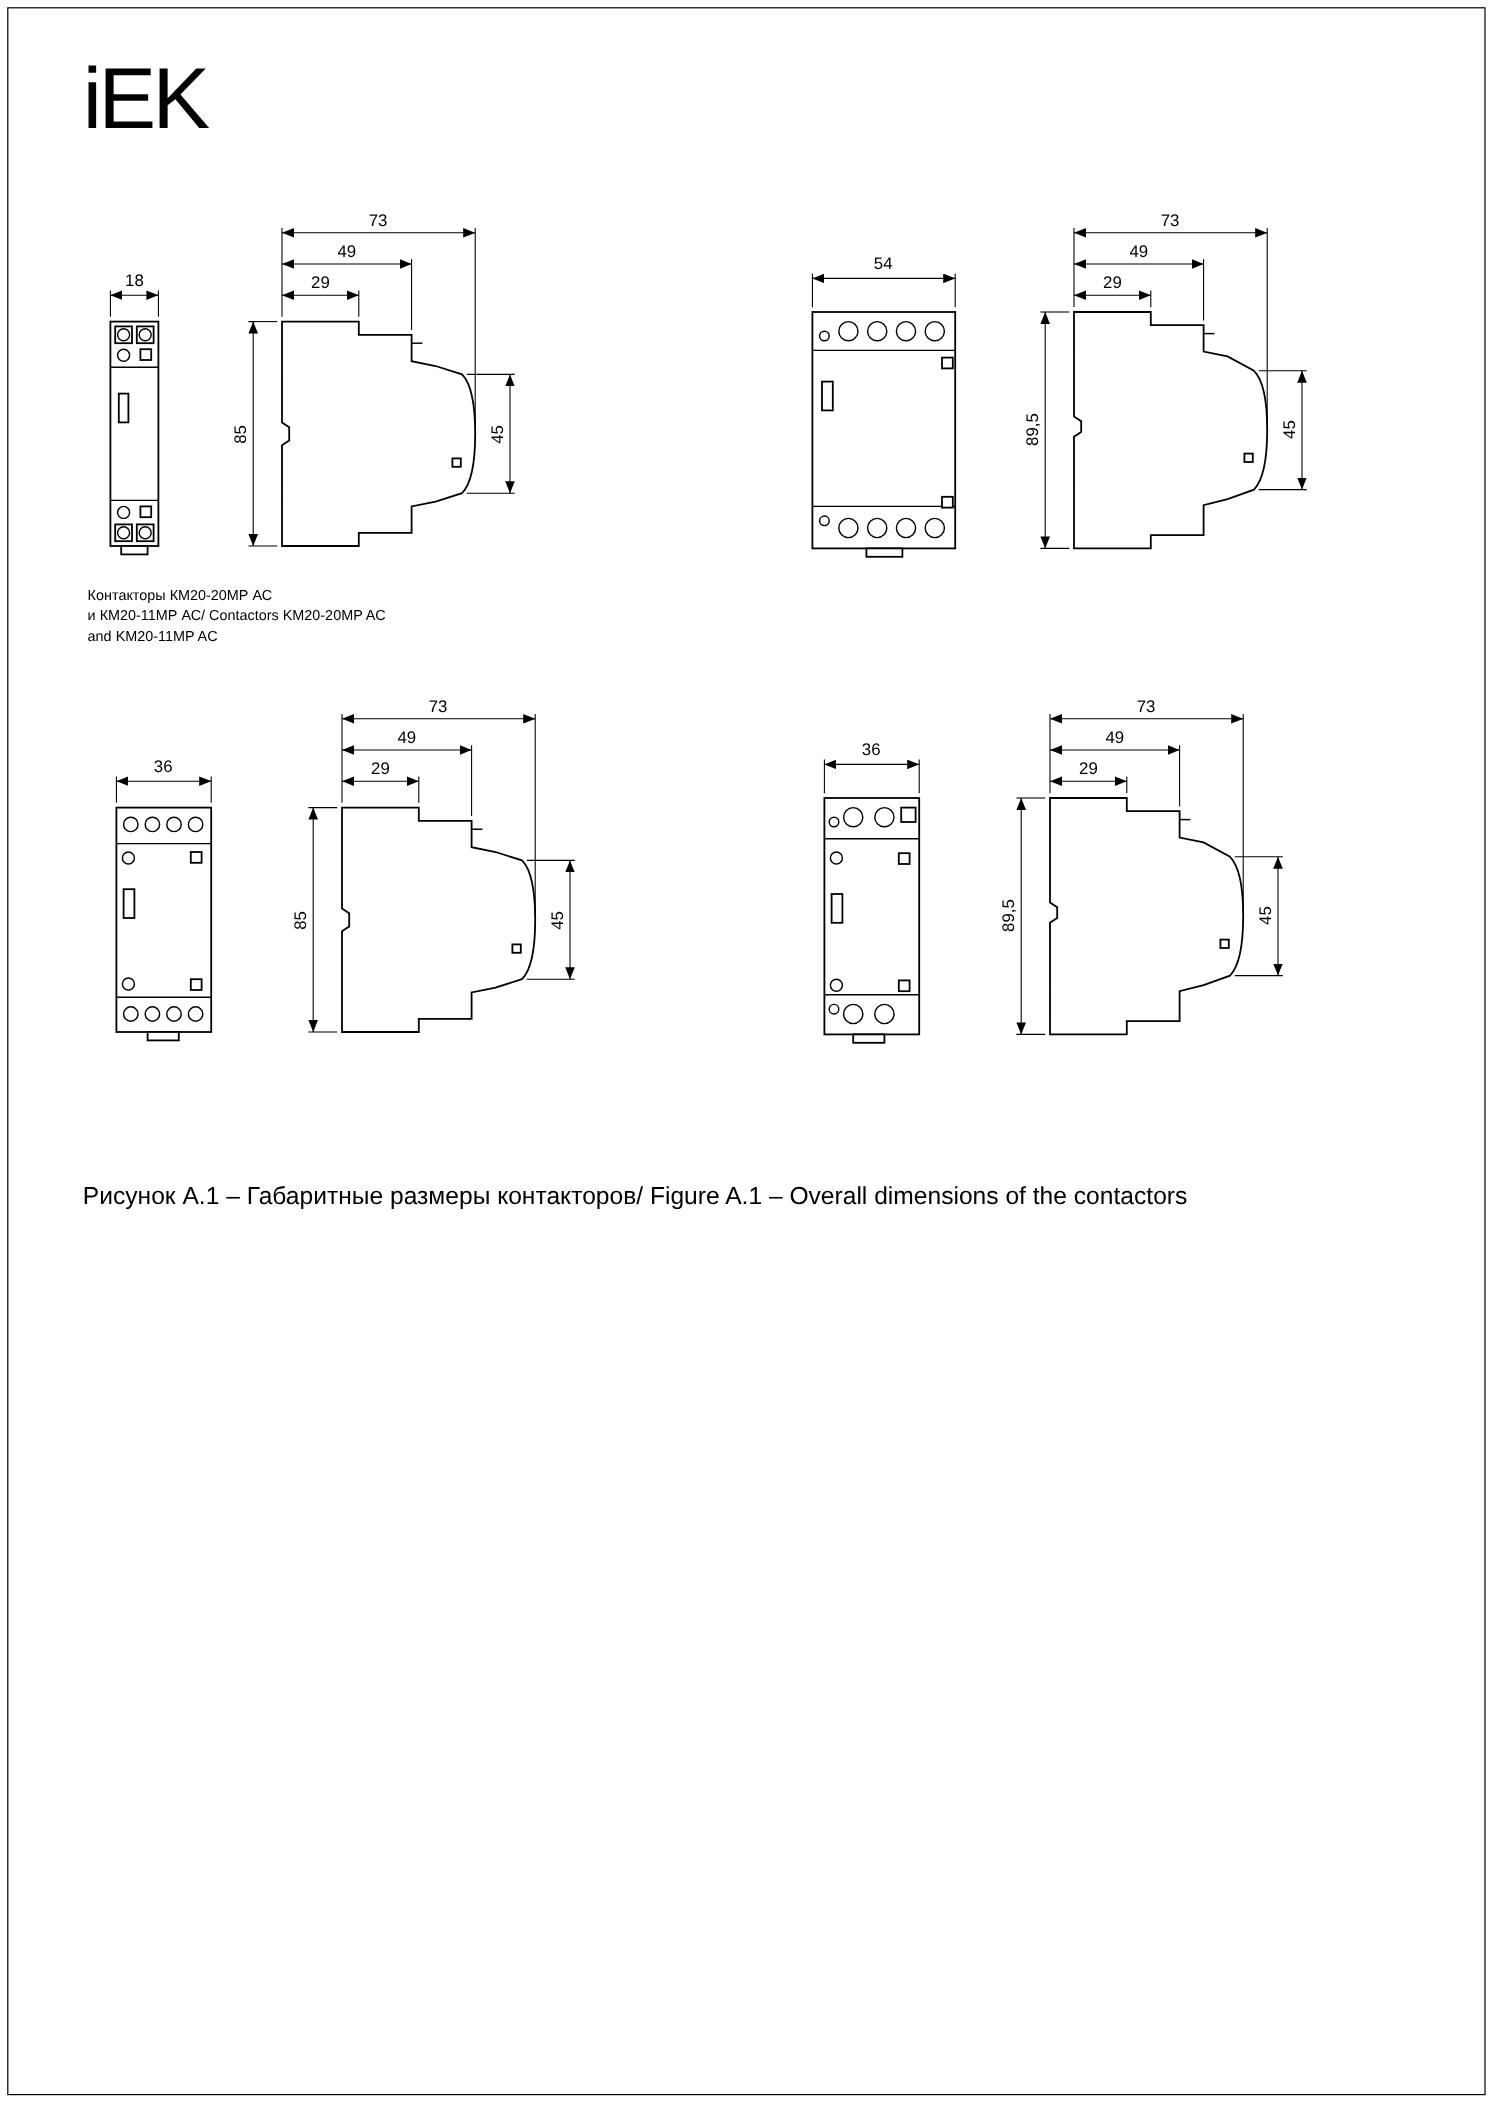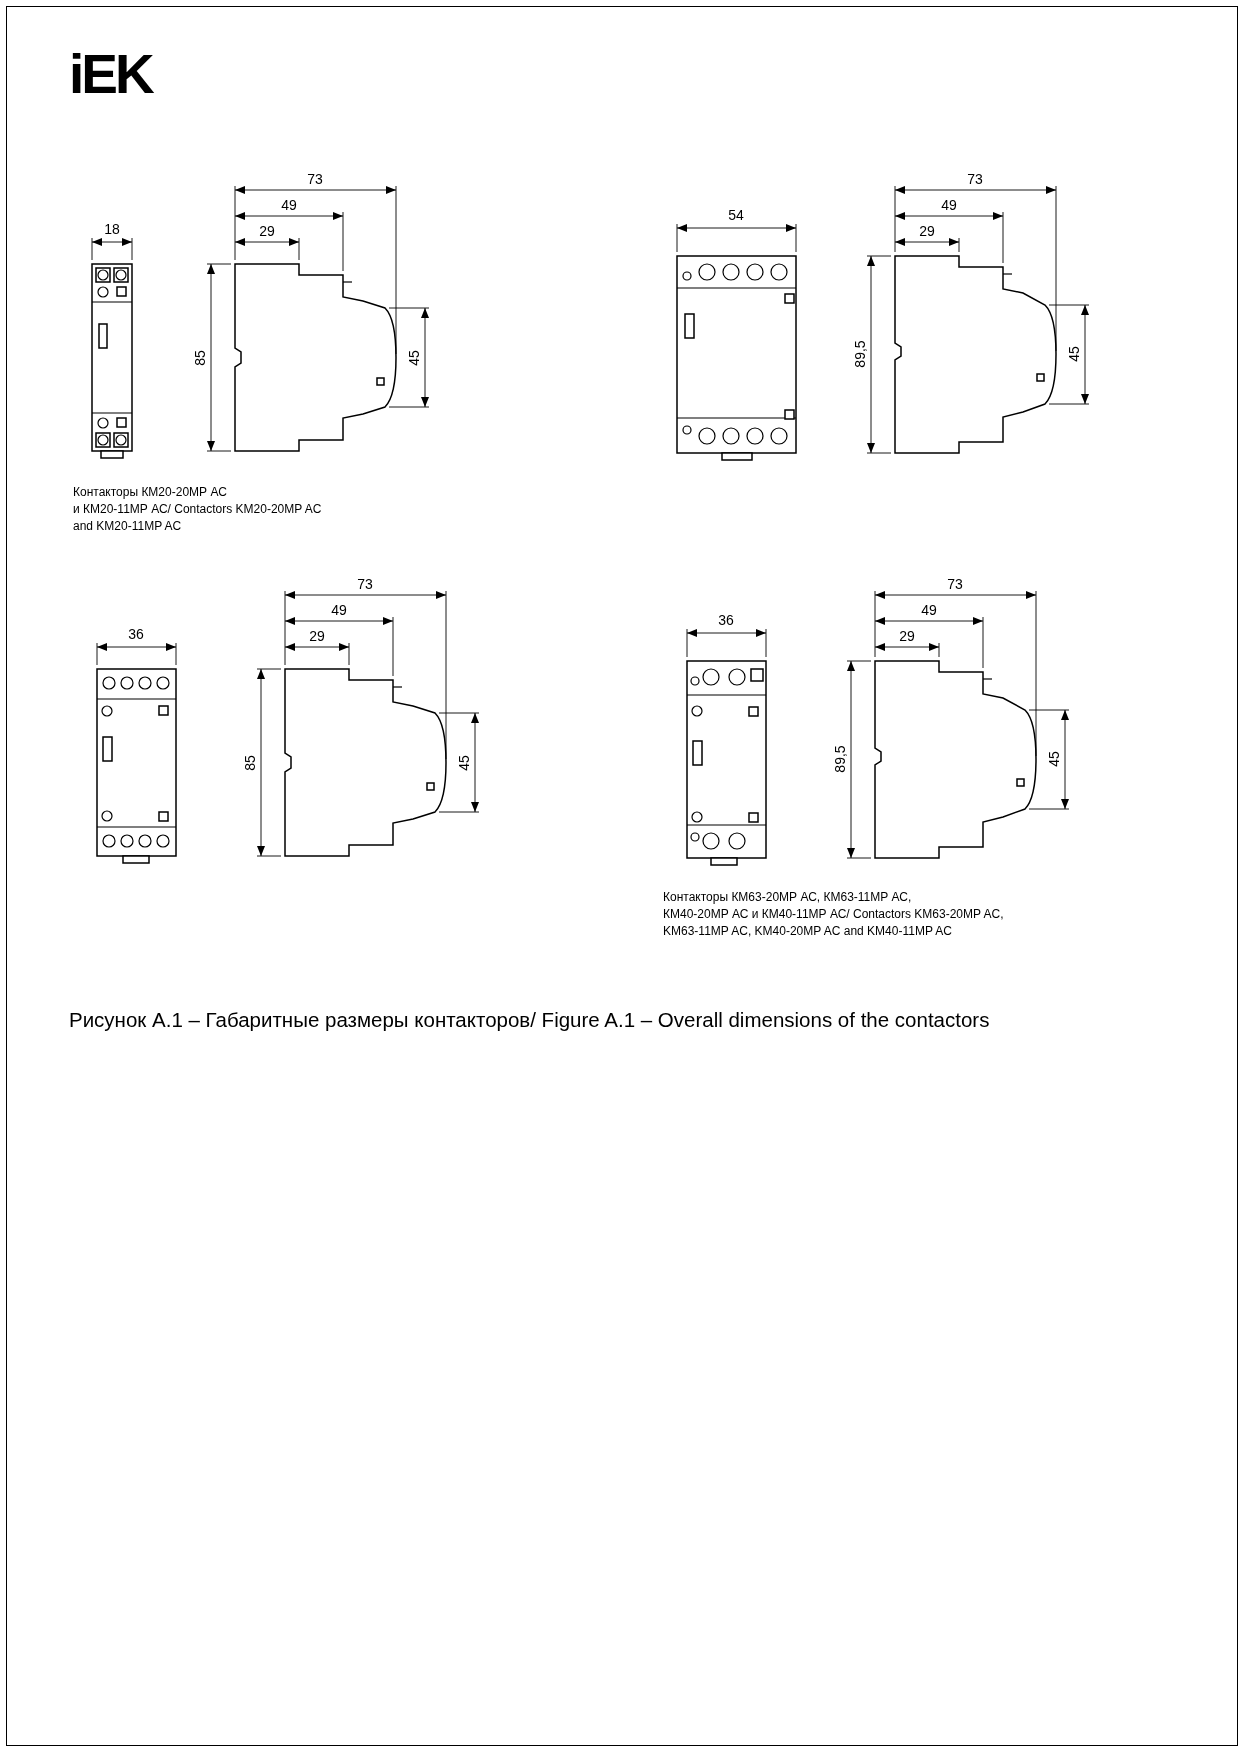--- a/index.html
+++ b/index.html
@@ -1,21 +1,21 @@
 <!DOCTYPE html>
 <html><head>
 <meta charset="utf-8">
 <style>
   html,body{margin:0;padding:0;background:#fff;color:#000;font-family:"Liberation Sans",sans-serif;}
   .page{box-sizing:border-box;width:1232px;height:1740px;margin:6px;border:1px solid #000;overflow:hidden;background:#fff;}
-  .logo{font-weight:700;font-size:55px;letter-spacing:-3px;line-height:1;margin:40px 0 16px 62px;}
+  .logo{font-weight:400;font-size:72px;letter-spacing:-3px;line-height:1;margin:40px 0 3px 62px;}
   .grid{display:grid;grid-template-columns:1fr 1fr;column-gap:18px;row-gap:34px;padding:46px 18px 0 50px;}
   .drawings{display:flex;align-items:flex-start;gap:6px;}
   .caption{white-space:pre-line;font-size:12px;line-height:1.42;margin:10px 0 0 16px;}
-  .figcap{font-size:20.5px;margin:68px 0 0 62px;}
+  .figcap{font-size:20.5px;margin:102px 0 0 62px;}
   svg.drw{display:block;}
   .part path,.part rect{fill:#fff;stroke:#000;stroke-width:1.5;}
   .part circle{fill:#fff;stroke:#000;stroke-width:1.2;}
   .part line{stroke:#000;stroke-width:1.2;}
   .thin line{stroke:#000;stroke-width:0.9;}
   .dim line{stroke:#000;stroke-width:0.9;}
   text.t{font-family:"Liberation Sans",sans-serif;font-size:14px;fill:#000;text-anchor:middle;}
 </style>
 </head>
 <body>
@@ -283,22 +283,19 @@
             <line x1="38" y1="92" x2="38" y2="289" marker-start="url(#arr)" marker-end="url(#arr)"></line>
             <line x1="252" y1="141" x2="252" y2="240" marker-start="url(#arr)" marker-end="url(#arr)"></line>
           </g>
           <text class="t" x="142" y="20">73</text>
           <text class="t" x="116" y="46">49</text>
           <text class="t" x="94" y="72">29</text>
           <text class="t" x="32" y="190" transform="rotate(-90 32 190)">89,5</text>
           <text class="t" x="246" y="190" transform="rotate(-90 246 190)">45</text>
         </svg>
       </div>
-      <p class="caption">Контакторы КМ63-20МР АС, КМ63-11МР АС,
-КМ40-20МР АС и КМ40-11МР АС/ Contactors KM63-20MP AC,
-KM63-11MP AC, KM40-20MP AC and KM40-11MP AC</p>
     </section>
 
   </div>
 
   <p class="figcap">Рисунок А.1 – Габаритные размеры контакторов/  Figure A.1 – Overall dimensions of the contactors</p>
 
 </div>
 
 </body></html>

